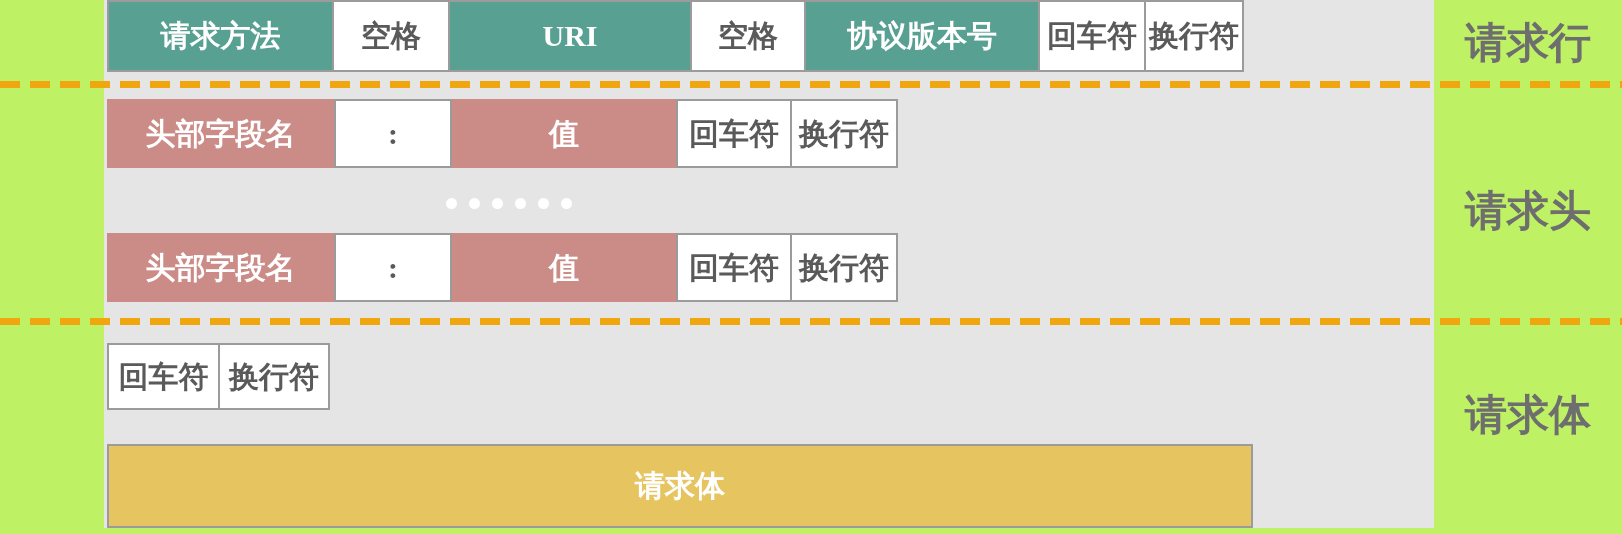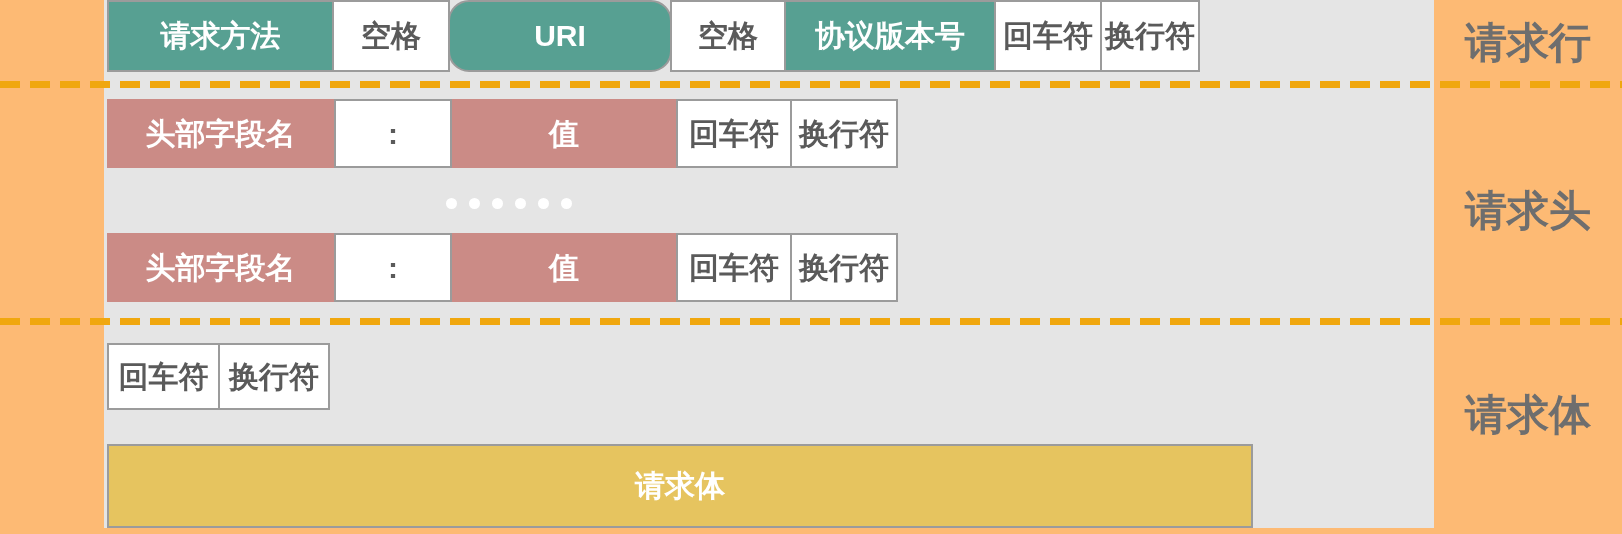--- a/index.html
+++ b/index.html
@@ -1,21 +1,21 @@
 <!DOCTYPE html>
 <html><head>
 <meta charset="utf-8">
 <style>
   html,body { margin:0; padding:0; background:#ffffff; }
   .canvas {
     position: relative;
     width: 1622px;
     height: 534px;
-    background: #fdba74;
-    font-family: Liberation Sans, sans-serif;
+    background: #bef264;
+    font-family: Liberation Serif, serif;
     overflow: hidden;
   }
   .panel {
     position: absolute;
     left: 104px; top: 0;
     width: 1330px; height: 528px;
     background: #E5E5E5;
   }
   .row { position: absolute; display: flex; }
   .box {
@@ -77,23 +77,23 @@
 </head>
 <body>
 
 <div class="canvas">
 
   <div class="panel"></div>
 
   <div class="row" style="left:107px; top:0; height:72px;">
     <div class="box green bordered" style="width:227px;">请求方法</div>
     <div class="box white bordered" style="width:118px;">空格</div>
-    <div class="box green bordered" style="width:224px;border-radius:21px;">URI</div>
+    <div class="box green bordered" style="width:244px;">URI</div>
     <div class="box white bordered" style="width:116px;">空格</div>
-    <div class="box green bordered" style="width:212px;">协议版本号</div>
+    <div class="box green bordered" style="width:236px;">协议版本号</div>
     <div class="box white bordered" style="width:108px;">回车符</div>
     <div class="box white bordered" style="width:100px;">换行符</div>
   </div>
 
   <div class="dash" style="top:81px;"></div>
 
   <div class="row" style="left:107px; top:99px; height:69px;">
     <div class="box pink" style="width:227px;">头部字段名</div>
     <div class="box white bordered" style="width:118px;">:</div>
     <div class="box pink" style="width:224px;">值</div>

